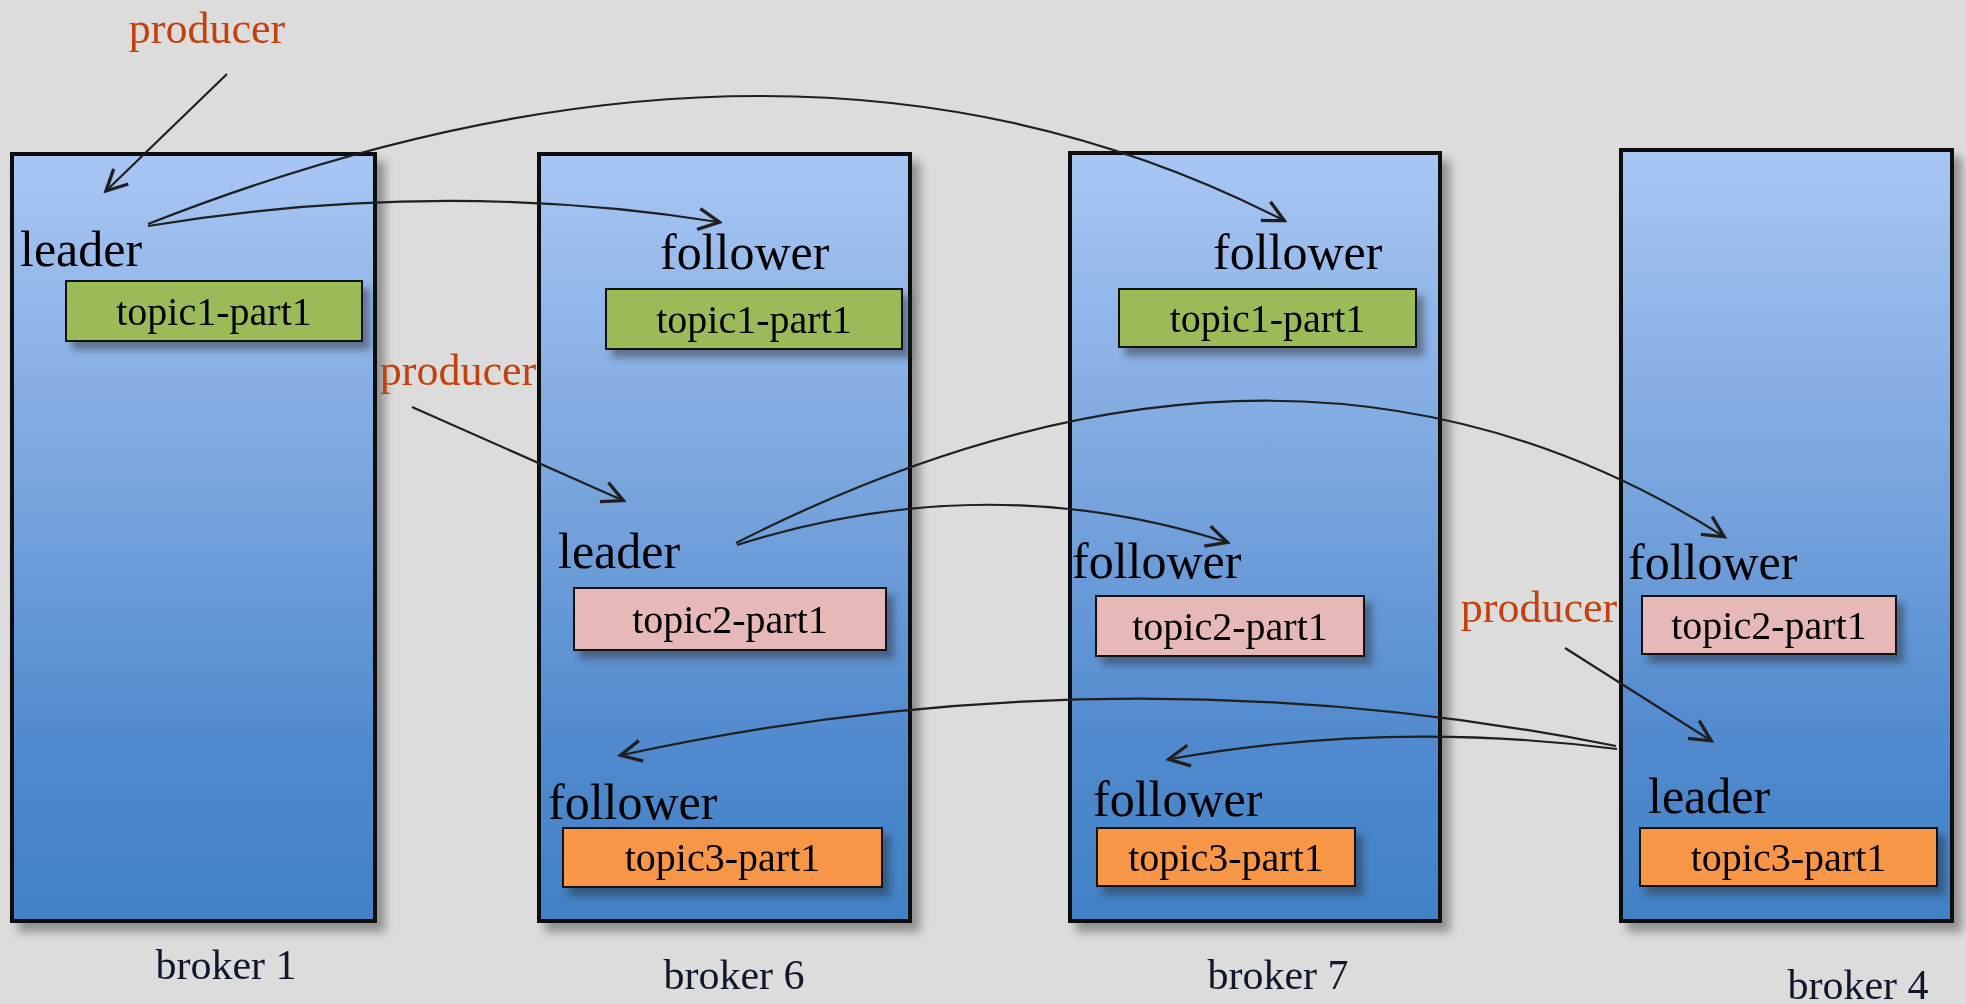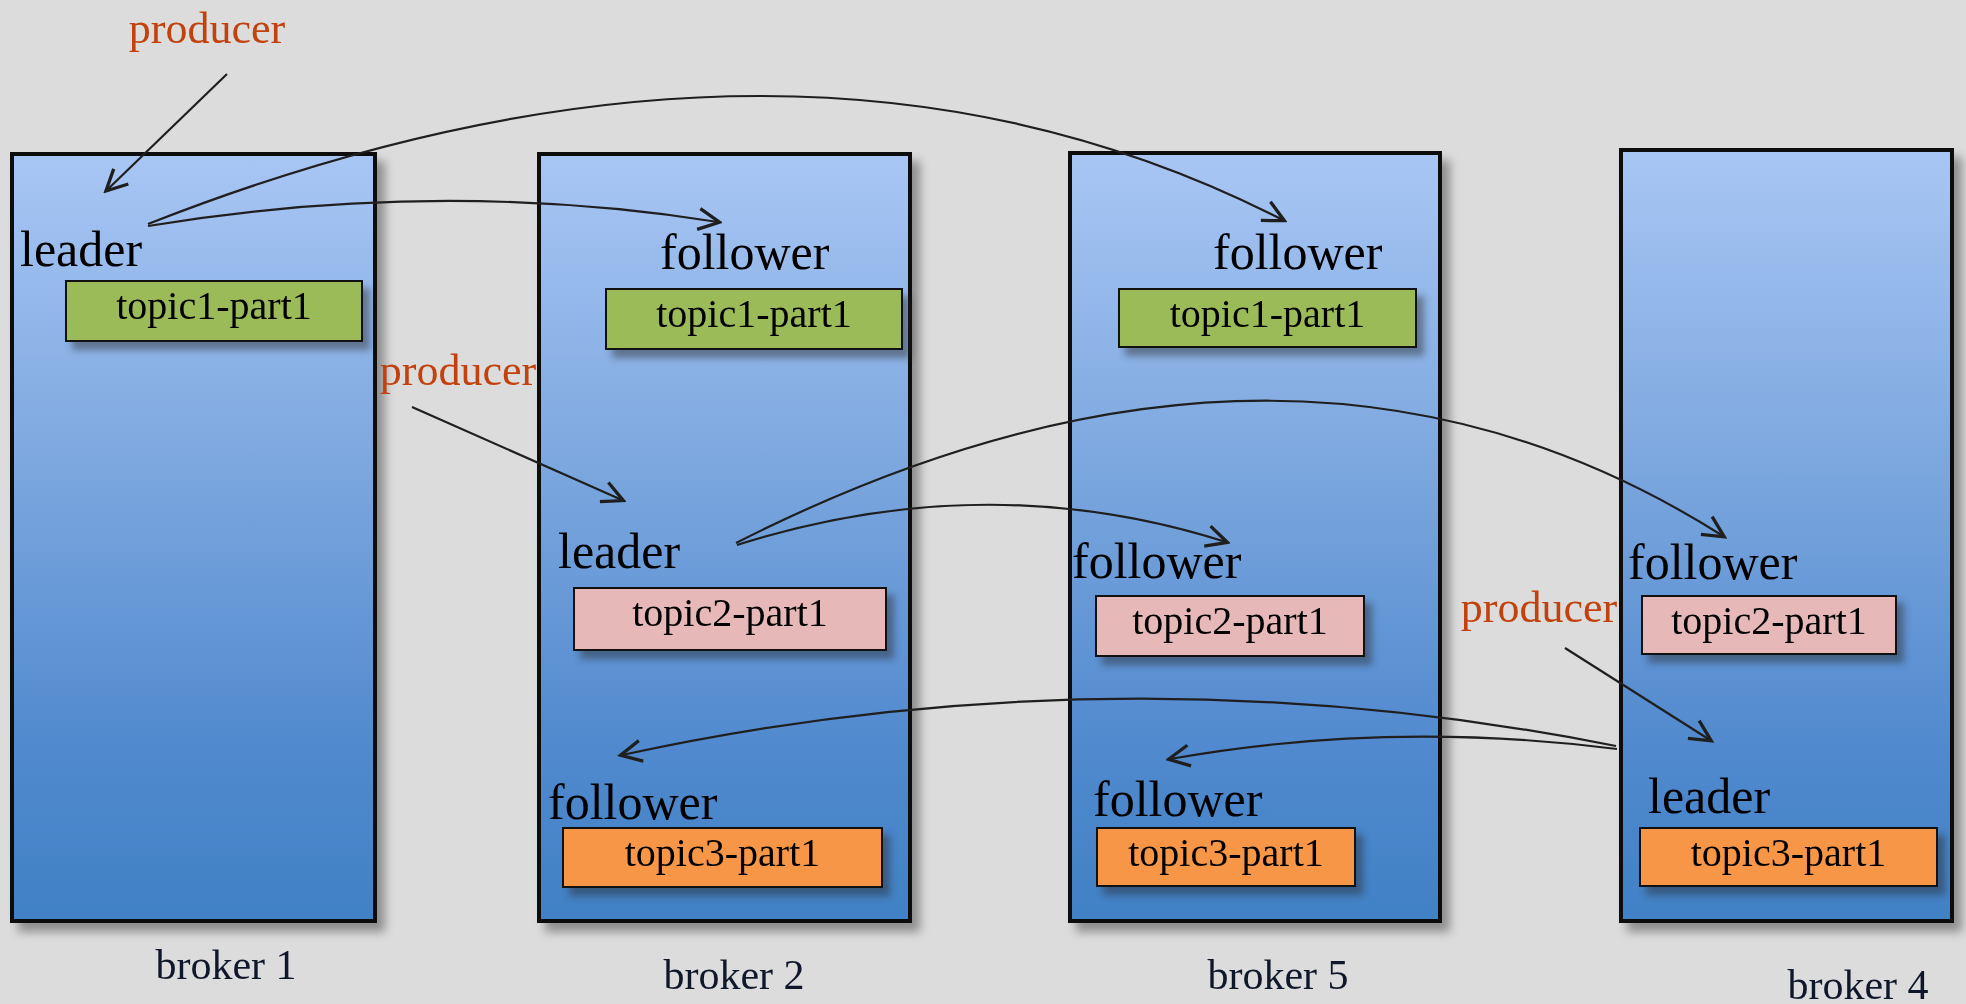--- a/index.html
+++ b/index.html
@@ -10,21 +10,21 @@
     position:absolute;
     box-sizing:border-box;
     border:4px solid #0d0d0d;
     background:linear-gradient(to bottom, #a8c6f4 0%, #7fa9e0 38%, #5089ce 78%, #4181c5 100%);
     box-shadow:8px 9px 9px rgba(0,0,0,0.35);
   }
   .partition{
     position:absolute;
     box-sizing:border-box;
     border:2px solid #111111;
-    display:flex; align-items:flex-start; justify-content:center;
+    display:flex; align-items:center; justify-content:center;
     font-size:40px; color:#000;
     box-shadow:7px 8px 7px rgba(40,40,40,0.45);
   }
   .role-label{
     position:absolute;
     font-size:50px; line-height:1.15; color:#000; white-space:nowrap;
   }
   .producer-label{
     position:absolute;
     font-size:44px; line-height:1.15; color:#c2410c; white-space:nowrap;
@@ -90,22 +90,22 @@
   <div class="role-label" style="left:1628px; top:534px;">follower</div>
   <div class="role-label" style="left:548px;  top:774px;">follower</div>
   <div class="role-label" style="left:1093px; top:771px;">follower</div>
   <div class="role-label" style="left:1648px; top:768px;">leader</div>
 
   <div class="producer-label" style="left:207px;  top:4px;">producer</div>
   <div class="producer-label" style="left:458px;  top:346px;">producer</div>
   <div class="producer-label" style="left:1539px; top:583px;">producer</div>
 
   <div class="broker-name" style="left:226px;  top:941px;">broker 1</div>
-  <div class="broker-name" style="left:734px;  top:951px;">broker 2</div>
-  <div class="broker-name" style="left:1278px; top:951px;">broker 5</div>
+  <div class="broker-name" style="left:734px;  top:951px;">broker 6</div>
+  <div class="broker-name" style="left:1278px; top:951px;">broker 7</div>
   <div class="broker-name" style="left:1858px; top:961px;">broker 4</div>
 
   <svg id="arrows" viewBox="0 0 1966 1004" xmlns="http://www.w3.org/2000/svg">
     <defs>
       <marker id="chev" viewBox="0 0 20 20" refX="17" refY="10" markerWidth="30" markerHeight="30" markerUnits="userSpaceOnUse" orient="auto">
         <path d="M 4 3 L 18 10 L 4 17" fill="none" stroke="#1f1f1f" stroke-width="2.2"></path>
       </marker>
     </defs>
     <path d="M 227 74 L 107 190" marker-end="url(#chev)"></path>
     <path d="M 148 226 Q 440 178 718 222" marker-end="url(#chev)"></path>

